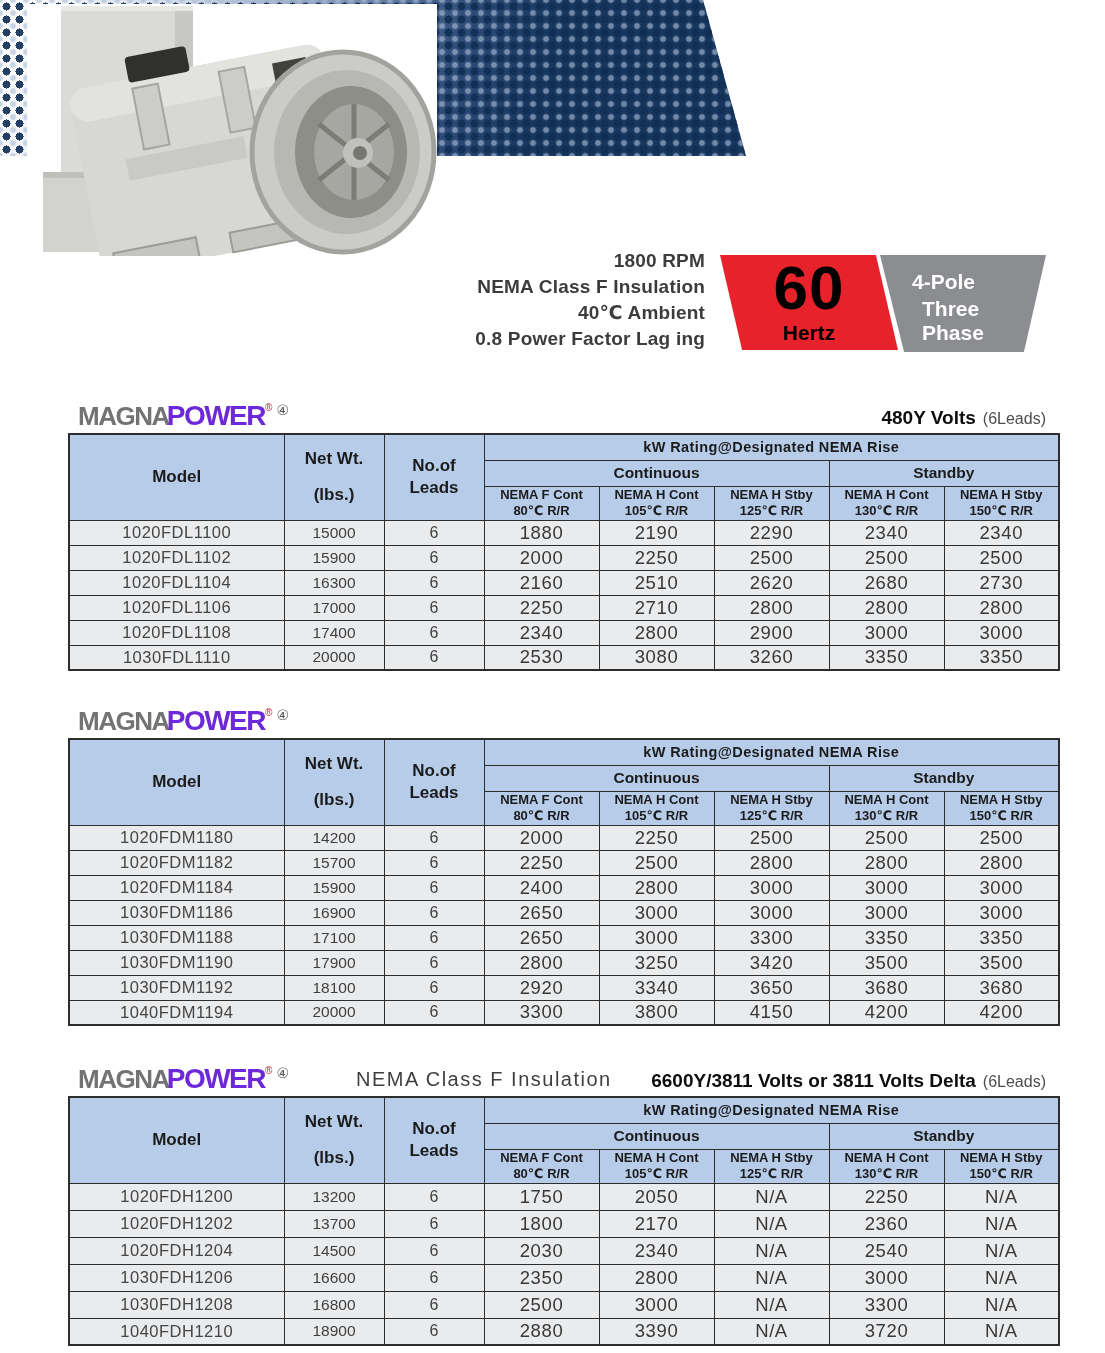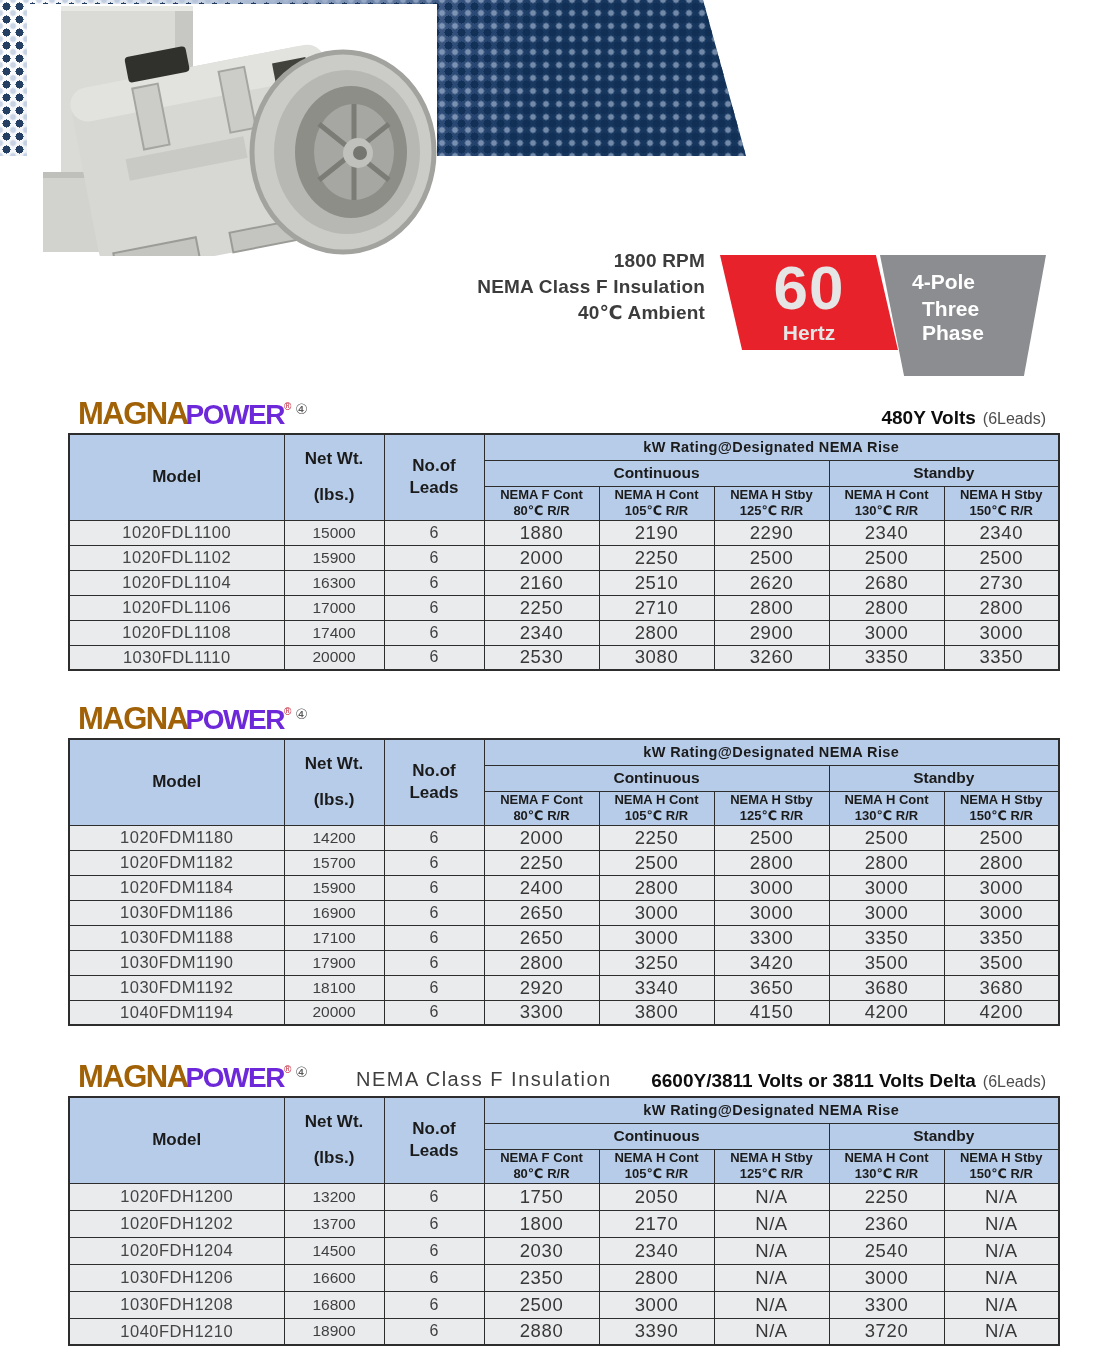--- a/index.html
+++ b/index.html
@@ -19,37 +19,37 @@
     clip-path:polygon(0 0, 94.24% 0, 100% 100%, 0 100%);
   }
   .generator { position:absolute; left:26px; top:4px; width:412px; height:252px; }
 
   .specs { position:absolute; top:248px; right:400px; text-align:right;
            font-size:19px; line-height:26px; font-weight:700; color:#3c3c3c; letter-spacing:.2px; }
   .specs sup { font-size:11px; }
 
   .freq-badge { position:absolute; left:720px; top:255px; width:178px; height:95px;
     background:#e7222b; clip-path:polygon(0 0, 87.6% 0, 100% 100%, 12.4% 100%);
-    display:flex; flex-direction:column; align-items:center; justify-content:center; color:#e5e5e5; }
+    display:flex; flex-direction:column; align-items:center; justify-content:center; color:#000000; }
   .freq-value { font-size:62px; line-height:54px; font-weight:800; letter-spacing:1px; }
   .freq-unit  { font-size:21px; font-weight:700; margin-top:6px; }
 
-  .pole-badge { position:absolute; left:880px; top:255px; width:166px; height:121px;
+  .pole-badge { position:absolute; left:880px; top:255px; width:166px; height:97px;
     background:#8b8d90; clip-path:polygon(0 0, 100% 0, 86.7% 100%, 14.5% 100%);
     color:#fff; padding:15px 0 6px 32px; }
   .pole-line1 { font-size:21px; font-weight:700; }
   .pole-line2 { font-size:21px; font-weight:700; margin-left:10px; margin-top:3px; }
 
   
   .sec { position:absolute; left:68px; width:990px; }
   .sec1 { top:395px; } .sec2 { top:700px; } .sec3 { top:1058px; }
   .sec-head { position:relative; height:38px; }
 
   .logo { position:absolute; left:10px; bottom:1px; white-space:nowrap; letter-spacing:-1.5px; }
-  .logo .magna { color:#a16207; font-weight:700; font-size:31px; }
+  .logo .magna { color:#737373; font-weight:700; font-size:26px; }
   .logo .power { color:#6d28d9; font-weight:800; font-size:28px; margin-left:-2px; }
   .logo .reg   { color:#c01f33; font-size:10px; vertical-align:14px; letter-spacing:0; }
   .logo .note  { color:#5a5a5a; font-size:14px; vertical-align:10px; margin-left:4px; letter-spacing:0; font-weight:400; }
 
   .subtitle { position:absolute; left:288px; bottom:5px; font-size:20px; color:#3f3f3f; letter-spacing:1.5px; }
   .volt-title { position:absolute; right:12px; bottom:4px; white-space:nowrap; }
   .volt-strong { font-size:19px; font-weight:700; color:#0d0d0d; white-space:pre; }
   .volt-note { font-size:16px; color:#4d4d4d; margin-left:7px; }
 
   
@@ -112,20 +112,21 @@
       <path d="M327 100 L327 196 M292 120 L362 176 M292 176 L362 120" stroke="#7b7c75" stroke-width="5" fill="none"></path>
       <circle cx="331" cy="149" r="15" fill="#c0c1bc"></circle>
       <circle cx="333" cy="149" r="7" fill="#75766f"></circle>
     </g>
   </svg>
 
   <div class="specs">
     <div>1800 RPM</div>
     <div>NEMA Class F Insulation</div>
     <div>40℃ Ambient</div>
+    <div>0.8 Power Factor Lag ing</div>
   </div>
 
   <div class="freq-badge">
     <div class="freq-value">60</div>
     <div class="freq-unit">Hertz</div>
   </div>
 
   <div class="pole-badge">
     <div class="pole-line1">4-Pole</div>
     <div class="pole-line2">Three Phase</div>

